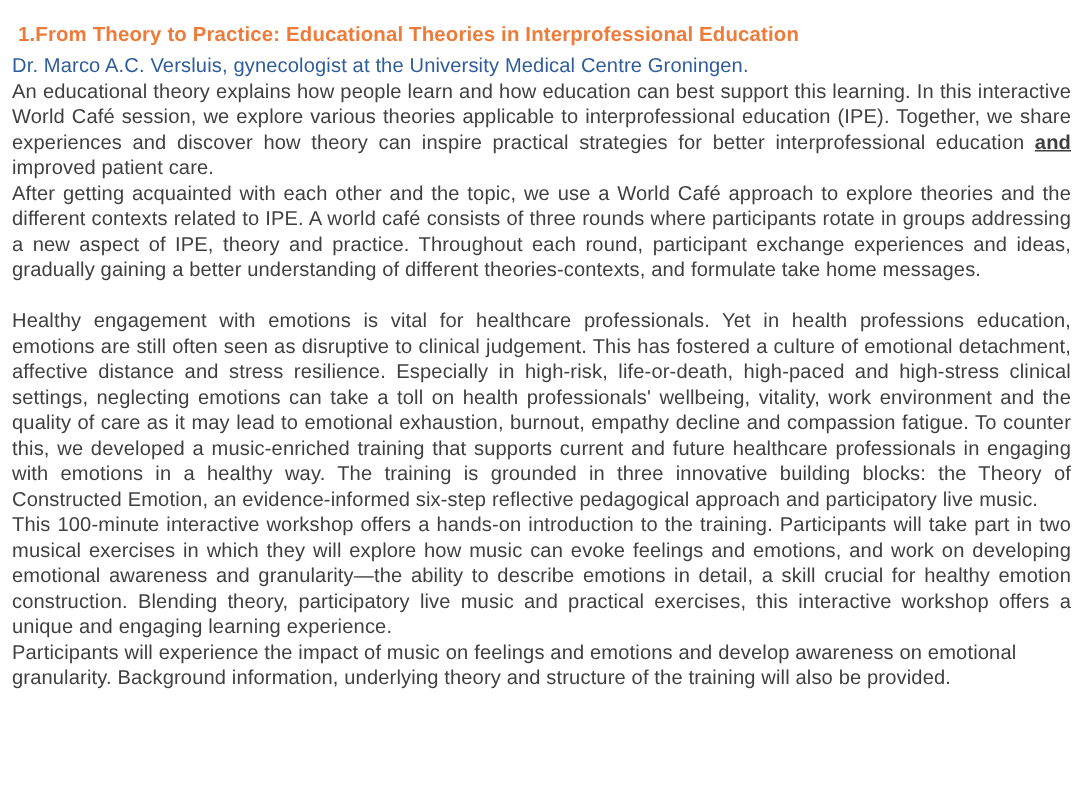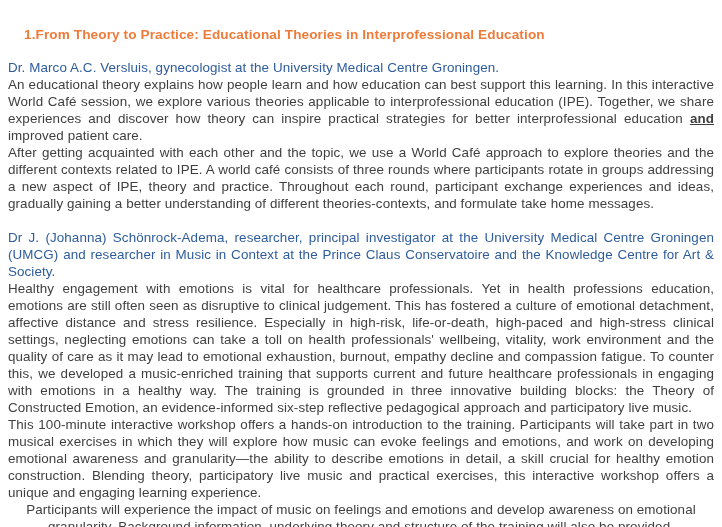--- a/index.html
+++ b/index.html
@@ -14,37 +14,37 @@
     padding: 10px 8px 0 8px;
     overflow: hidden;
     background: var(--background, #ffffff);
     font-family: "Liberation Sans", "DejaVu Sans", sans-serif;
     font-size: 13.4px;
     line-height: 17px;
     color: var(--body, #3f3f3f);
     letter-spacing: 0.1px;
   }
   .heading {
-    margin: 16px;
+    margin: 4px;
     font-size: 13.6px;
     line-height: 17px;
     font-weight: 700;
     color: var(--heading, #ee7b3a);
   }
   .speaker {
     margin: 0;
     color: var(--speaker, #2e5c9c);
     text-align: justify;
   }
   p.body {
     margin: 0;
     text-align: justify;
   }
   p.body.left {
-    text-align: center;
+    text-align: left;
   }
   .bold {
     font-weight: 700;
     text-decoration: underline;
   }
   .section-gap {
     height: 17px;
   }
 </style>
 </head>
@@ -55,19 +55,18 @@
   <section class="session">
     <h1 class="heading">1.From Theory to Practice: Educational Theories in Interprofessional Education</h1>
     <p class="speaker">Dr. Marco A.C. Versluis, gynecologist at the University Medical Centre Groningen.</p>
     <p class="body"><span>An educational theory explains how people learn and how education can best support this learning. In this interactive World Café session, we explore various theories applicable to interprofessional education (IPE). Together, we share experiences and discover how theory can inspire practical strategies for better interprofessional education </span><span class="bold">and</span><span> improved patient care.</span></p>
     <p class="body">After getting acquainted with each other and the topic, we use a World Café approach to explore theories and the different contexts related to IPE. A world café consists of three rounds where participants rotate in groups addressing a new aspect of IPE, theory and practice. Throughout each round, participant exchange experiences and ideas, gradually gaining a better understanding of different theories-contexts, and formulate take home messages.</p>
   </section>
 
   <div class="section-gap"></div>
 
   <section class="session">
-    <p class="speaker">Dr J. (Johanna) Schönrock-Adema, researcher, principal investigator at the University Medical Centre Groningen (UMCG) and researcher in Music in Context at the Prince Claus Conservatoire and the Knowledge Centre for Art &amp; Society.</p>
     <p class="body">Healthy engagement with emotions is vital for healthcare professionals. Yet in health professions education, emotions are still often seen as disruptive to clinical judgement. This has fostered a culture of emotional detachment, affective distance and stress resilience. Especially in high-risk, life-or-death, high-paced and high-stress clinical settings, neglecting emotions can take a toll on health professionals' wellbeing, vitality, work environment and the quality of care as it may lead to emotional exhaustion, burnout, empathy decline and compassion fatigue. To counter this, we developed a music-enriched training that supports current and future healthcare professionals in engaging with emotions in a healthy way. The training is grounded in three innovative building blocks: the Theory of Constructed Emotion, an evidence-informed six-step reflective pedagogical approach and participatory live music.</p>
     <p class="body">This 100-minute interactive workshop offers a hands-on introduction to the training. Participants will take part in two musical exercises in which they will explore how music can evoke feelings and emotions, and work on developing emotional awareness and granularity—the ability to describe emotions in detail, a skill crucial for healthy emotion construction. Blending theory, participatory live music and practical exercises, this interactive workshop offers a unique and engaging learning experience.</p>
     <p class="body left">Participants will experience the impact of music on feelings and emotions and develop awareness on emotional granularity. Background information, underlying theory and structure of the training will also be provided.</p>
   </section>
 
 </div>
 
 </body></html>

